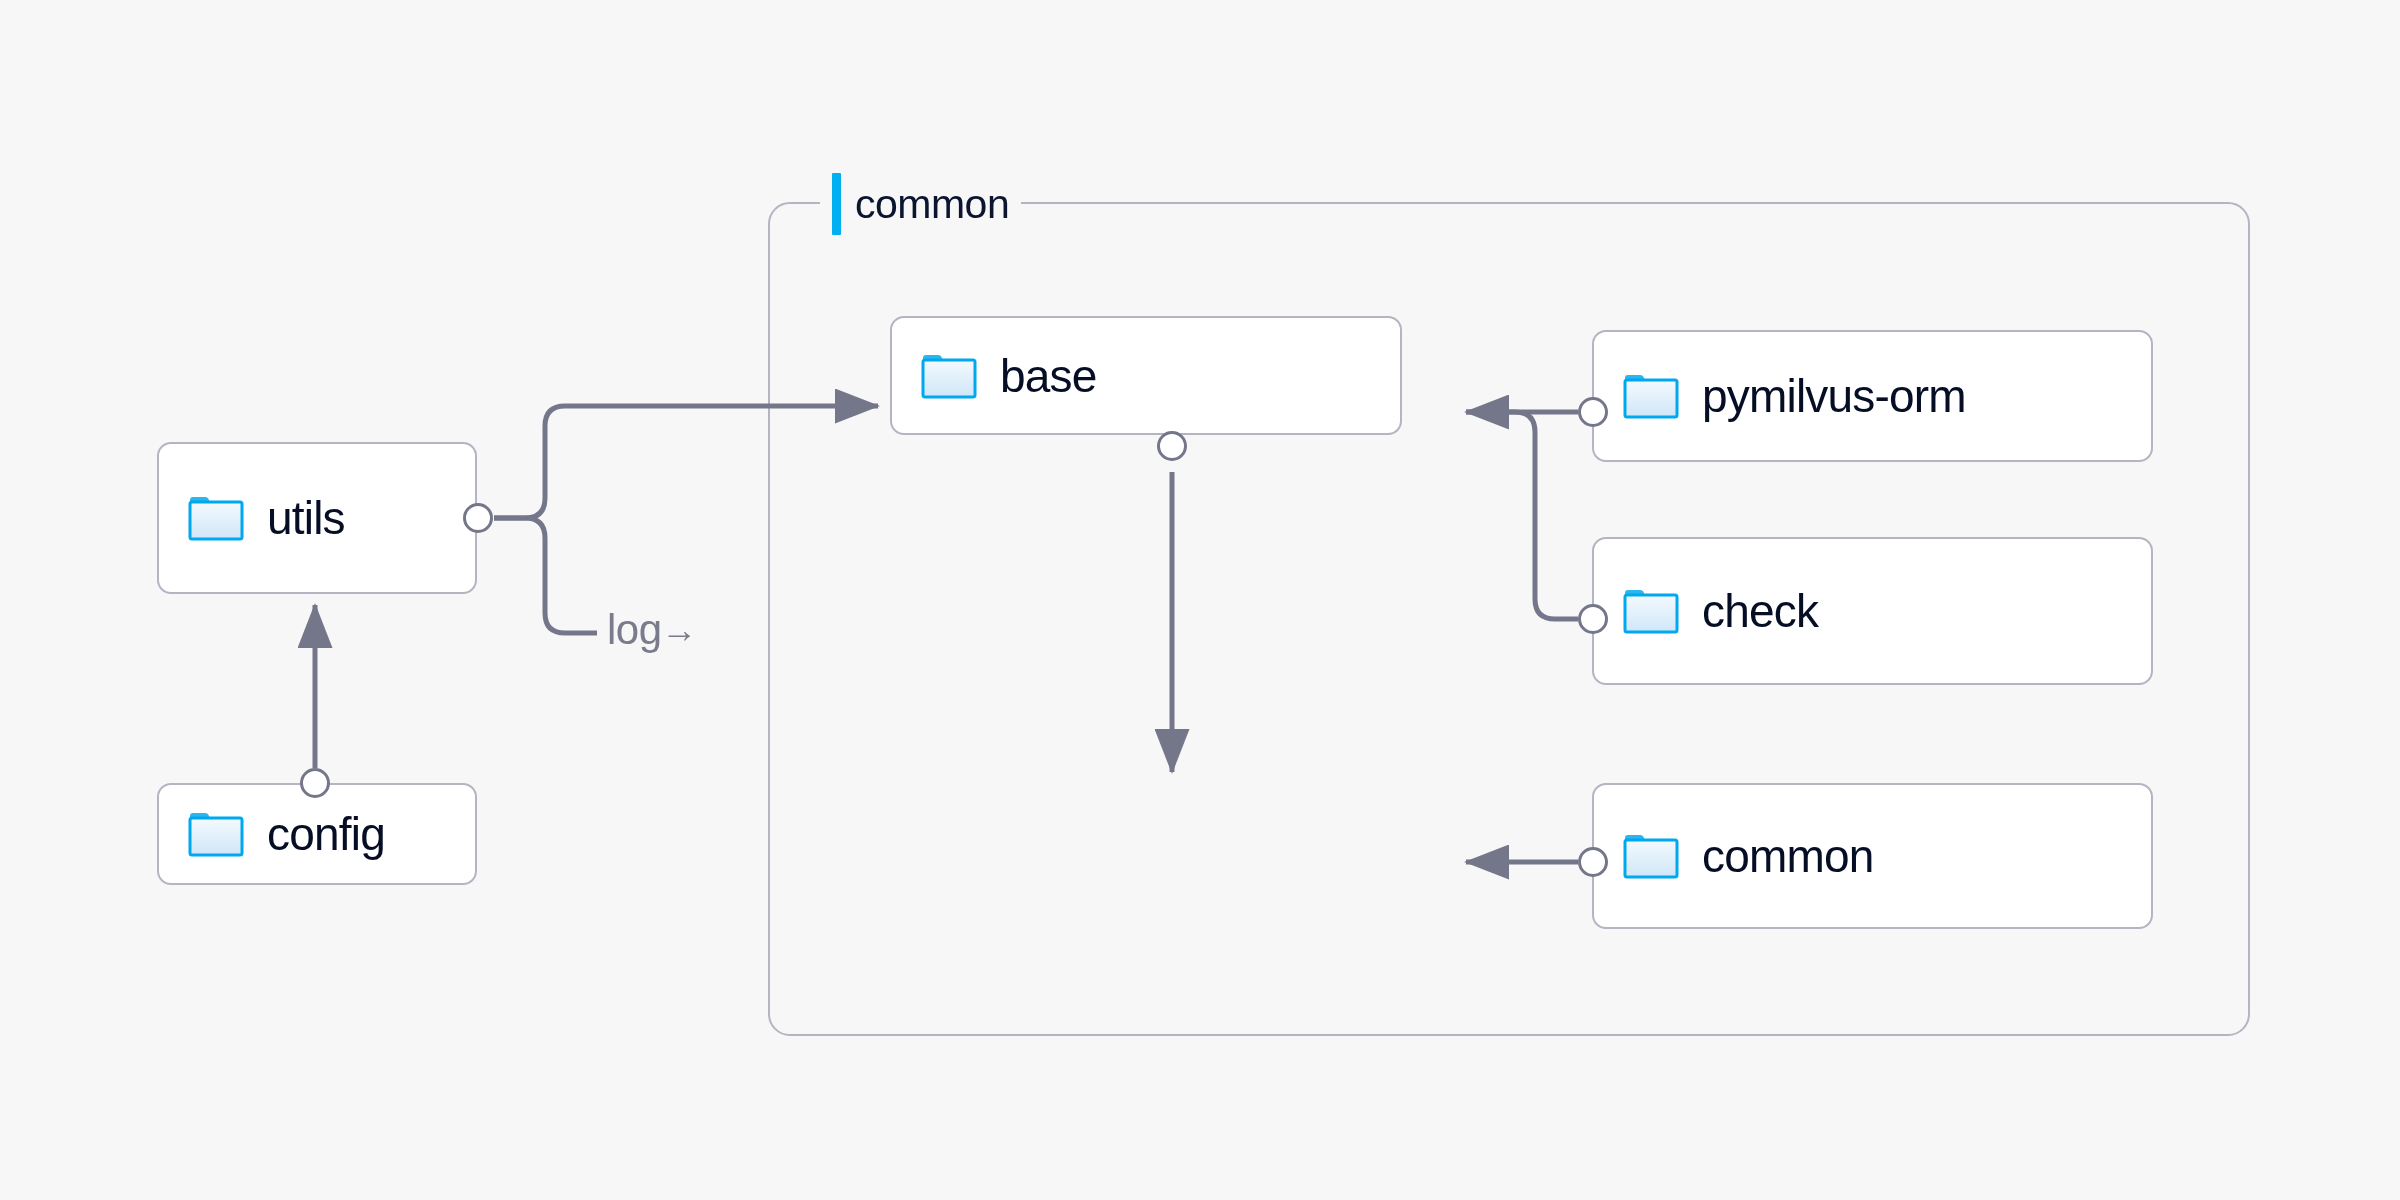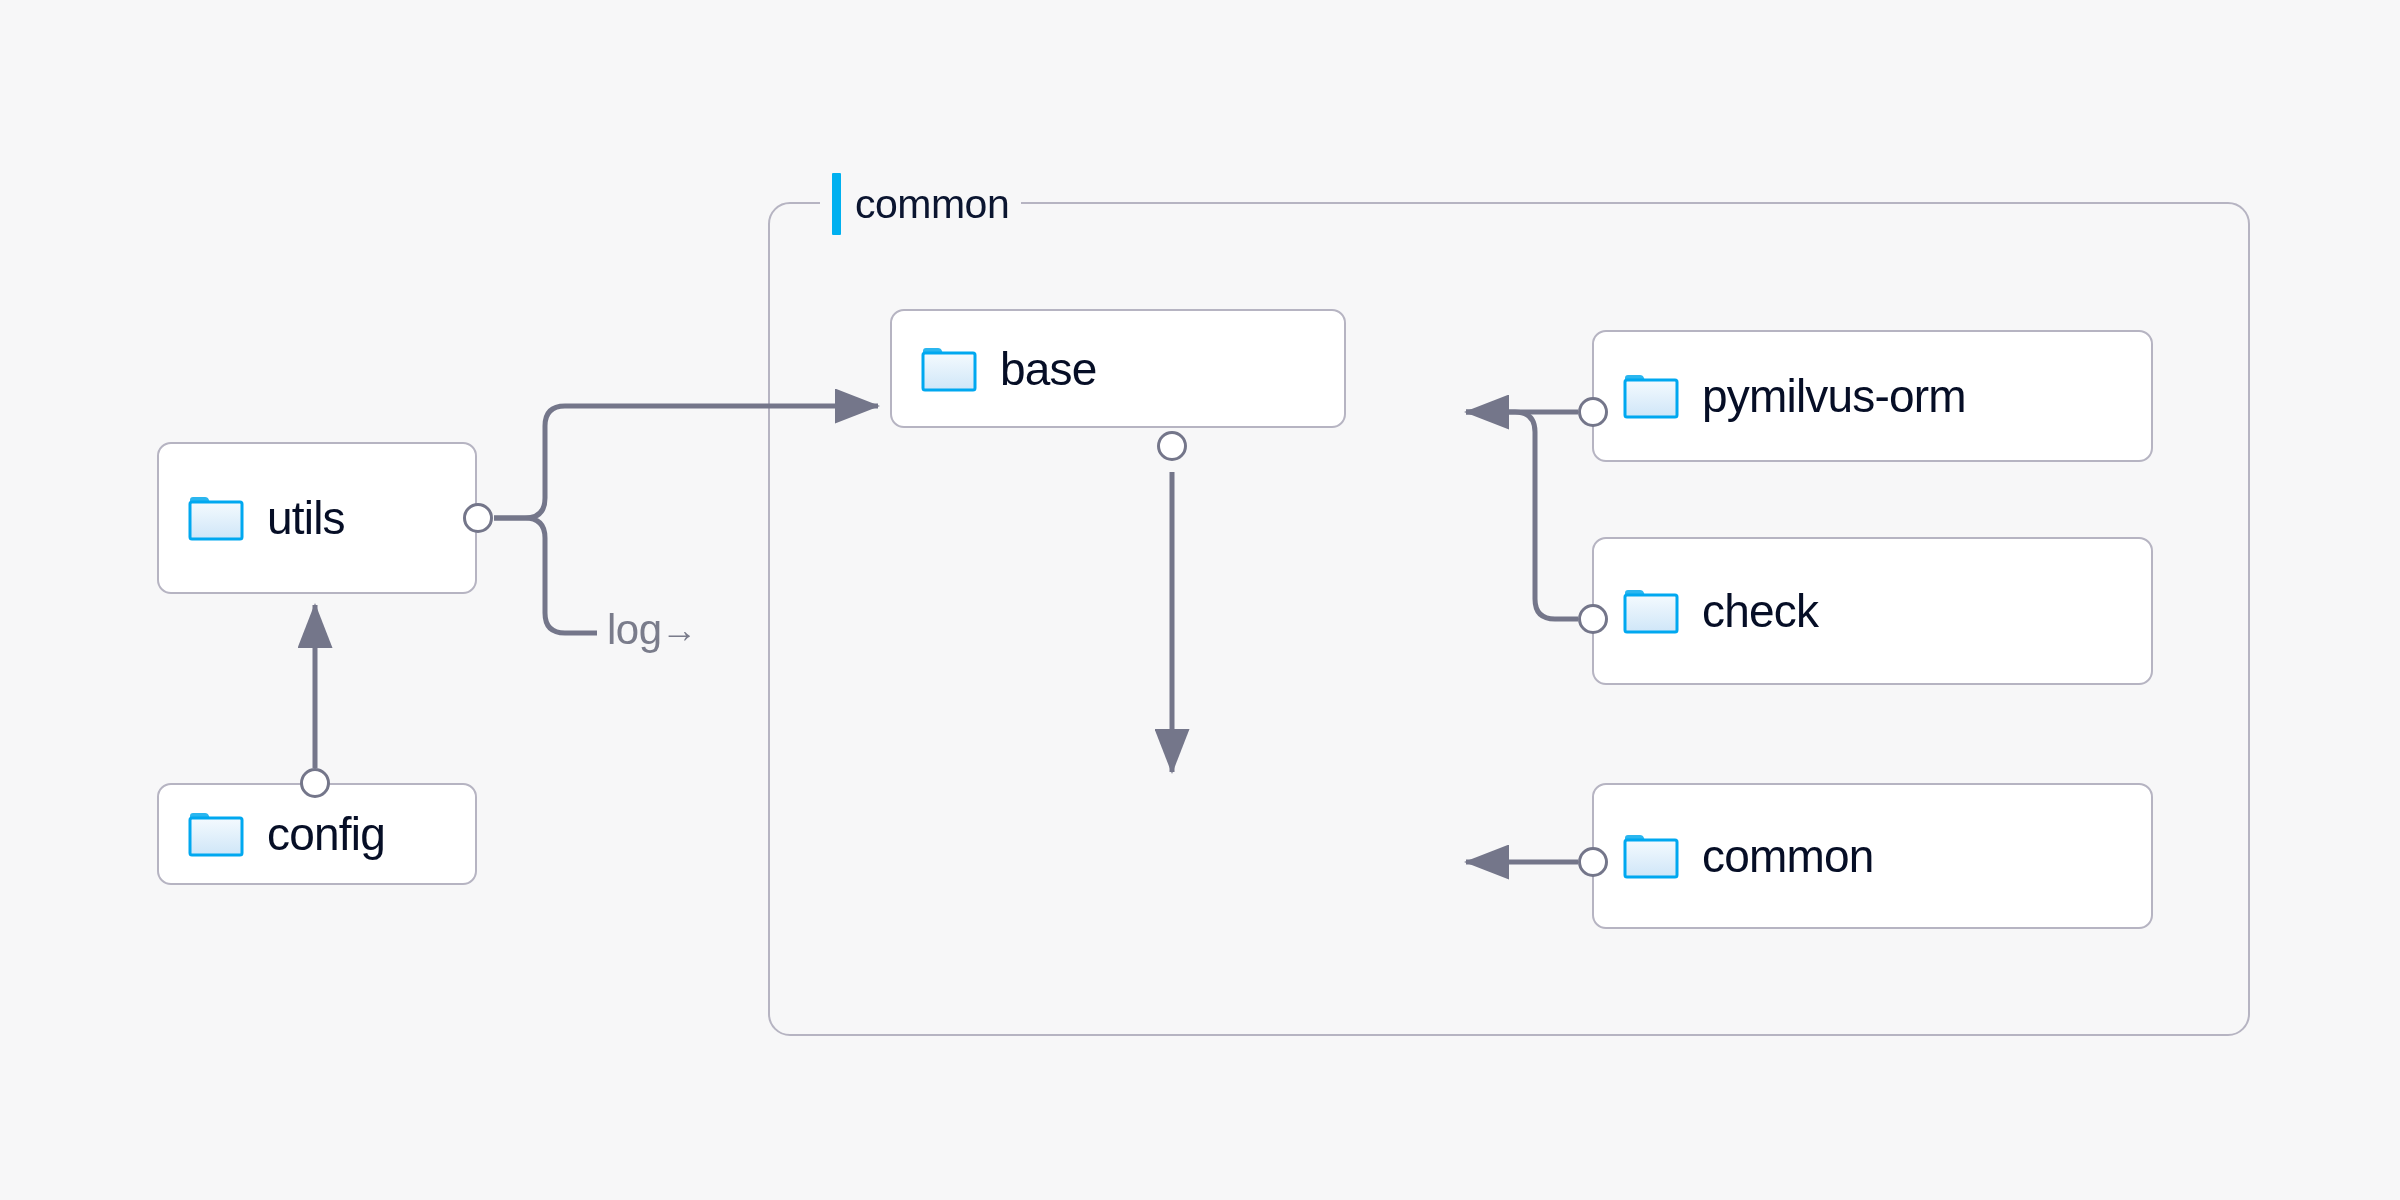--- a/index.html
+++ b/index.html
@@ -183,21 +183,21 @@
           </linearGradient>
         </defs>
         <path d="M3,9 L3,6 Q3,3 6,3 L18,3 Q21,3 22,6 L23,9 Z" fill="#2bb6ef"></path>
         <rect x="3" y="8" width="52" height="37" rx="2" fill="url(#fg-config)" stroke="#00a8f0" stroke-width="3"></rect>
       </svg>
       <span class="node-label">config</span>
     </div>
   </div>
   <div class="port" style="left:300px; top:768px;"></div>
 
-  <div class="node" style="left:890px; top:309px; width:456px; height:119px;">
+  <div class="node" style="left:890px; top:316px; width:512px; height:119px;">
     <div class="node-inner">
       <svg class="folder-icon" viewBox="0 0 58 48">
         <defs>
           <linearGradient id="fg-base" x1="0" y1="0" x2="0" y2="1">
             <stop offset="0%" stop-color="#f4fafe"></stop>
             <stop offset="100%" stop-color="#cfe6f8"></stop>
           </linearGradient>
         </defs>
         <path d="M3,9 L3,6 Q3,3 6,3 L18,3 Q21,3 22,6 L23,9 Z" fill="#2bb6ef"></path>
         <rect x="3" y="8" width="52" height="37" rx="2" fill="url(#fg-base)" stroke="#00a8f0" stroke-width="3"></rect>

